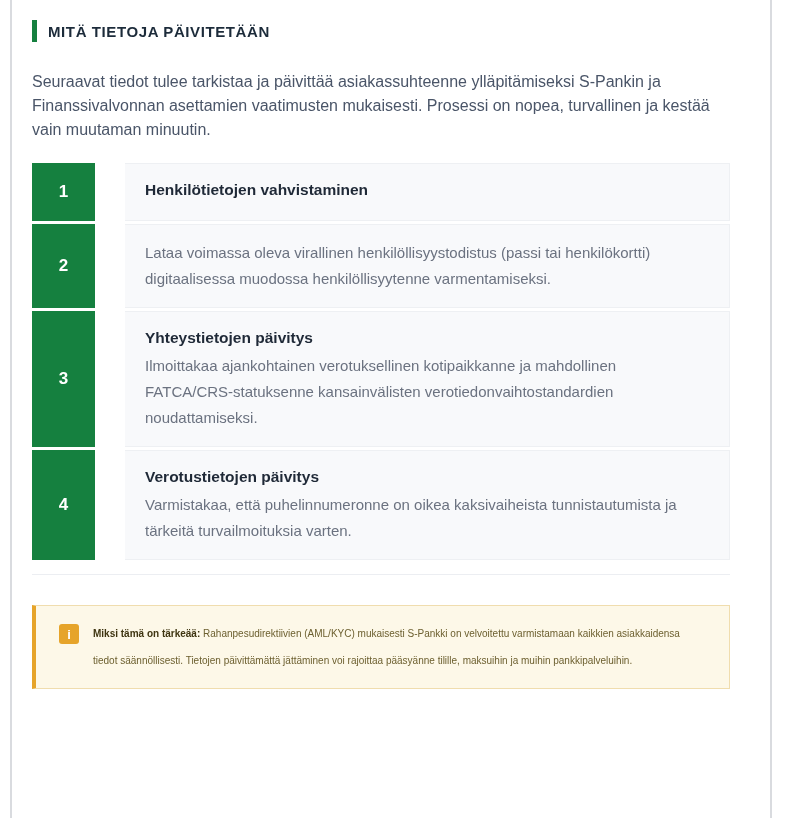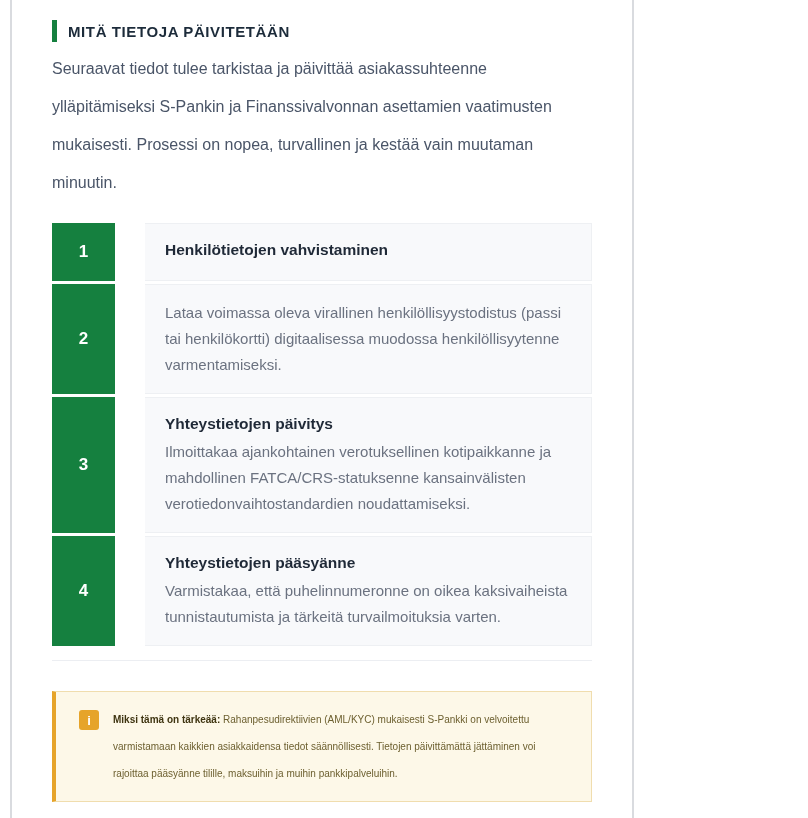--- a/index.html
+++ b/index.html
@@ -5,25 +5,25 @@
   * { margin: 0; padding: 0; box-sizing: border-box; }
   html, body {
     width: 808px; height: 818px;
     background: #ffffff;
     font-family: "Liberation Sans", "DejaVu Sans", sans-serif;
     overflow: hidden;
   }
   .card {
     position: absolute;
     left: 10px; top: 0;
-    width: 624px; height: 818px;
+    width: 762px; height: 818px;
     background: #ffffff;
     border-left: 2px solid #d9dbdf;
     border-right: 2px solid #d9dbdf;
-    padding: 16px 40px 0 40px;
+    padding: 16px 40px 0 20px;
   }
   
   .section-header {
     display: flex; align-items: center;
     margin-top: 4px;
   }
   .accent-bar {
     width: 5px; height: 22px;
     background: #15803f;
     margin-right: 11px;
@@ -31,23 +31,23 @@
   }
   .section-title {
     font-size: 15px;
     font-weight: bold;
     letter-spacing: 0.6px;
     color: #1c2b3a;
     text-transform: uppercase;
   }
   
   .intro {
-    margin-top: 8px;
+    margin-top: 28px;
     font-size: 16px;
-    line-height: 38px;
+    line-height: 24px;
     color: #4a5568;
     max-width: 705px;
   }
   
   .steps {
     margin-top: 21px;
     display: flex;
     flex-direction: column;
     gap: 3px;
   }
@@ -157,21 +157,21 @@
       <div class="step-num">3</div>
       <div class="step-body">
         <div class="step-title">Yhteystietojen päivitys</div>
         <div class="step-desc">Ilmoittakaa ajankohtainen verotuksellinen kotipaikkanne ja mahdollinen FATCA/CRS-statuksenne kansainvälisten verotiedonvaihtostandardien noudattamiseksi.</div>
       </div>
     </div>
 
     <div class="step-row">
       <div class="step-num">4</div>
       <div class="step-body">
-        <div class="step-title">Yhteystietojen pääsyänne</div>
+        <div class="step-title">Verotustietojen päivitys</div>
         <div class="step-desc">Varmistakaa, että puhelinnumeronne on oikea kaksivaiheista tunnistautumista ja tärkeitä turvailmoituksia varten.</div>
       </div>
     </div>
 
   </div>
 
   <hr class="divider">
 
   <div class="info-box">
     <span class="info-icon">i</span>

